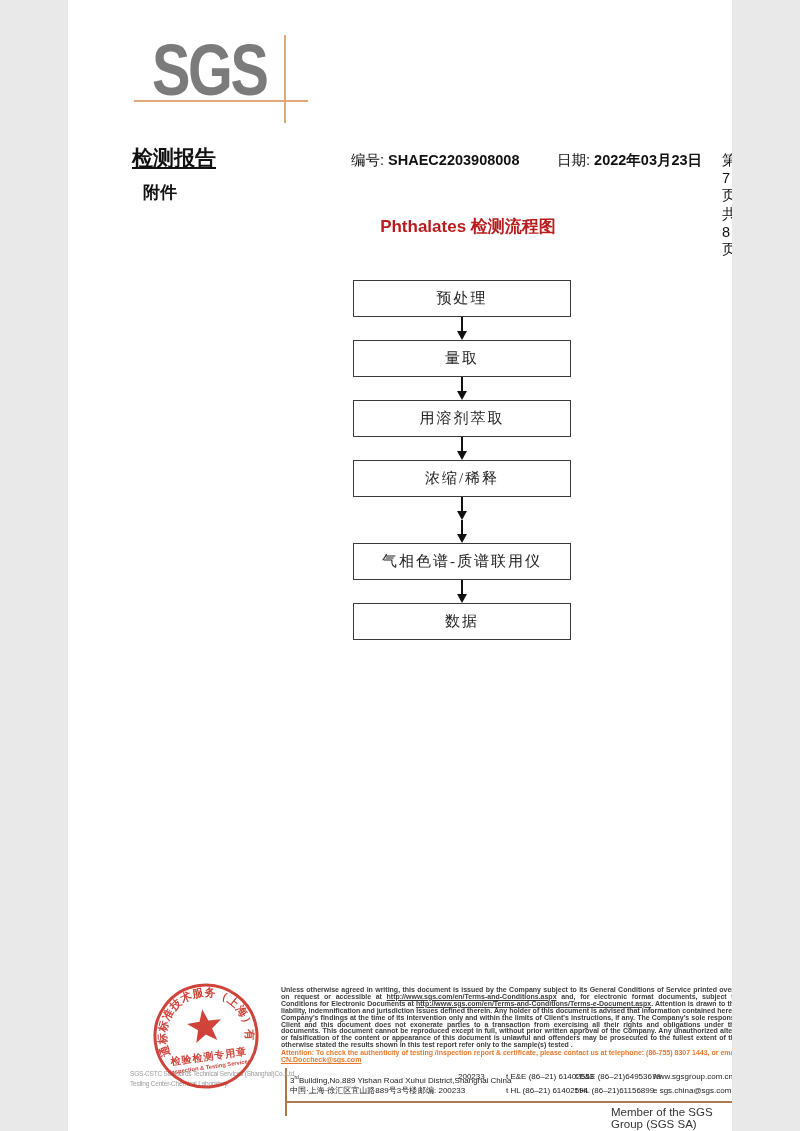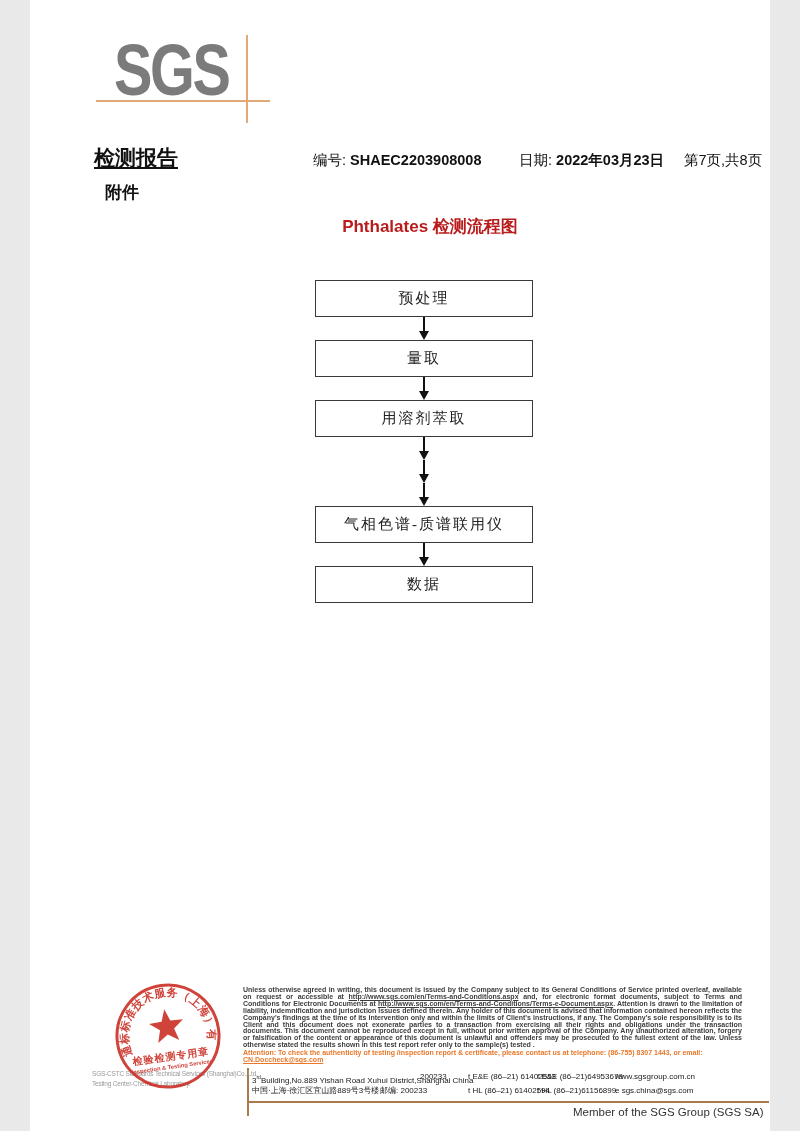--- a/index.html
+++ b/index.html
@@ -1,16 +1,16 @@
 <!DOCTYPE html>
 <html><head>
 <meta charset="utf-8">
 <style>
   html,body{margin:0;padding:0;background:#e9e9e9;}
-  .page{position:relative;width:740px;height:1131px;margin:0 auto;background:#ffffff;
+  .page{position:relative;width:664px;height:1131px;margin:0 auto;background:#ffffff;
         font-family:"Liberation Sans",sans-serif;color:#1a1a1a;overflow:hidden;}
 
   
   .logo-text{position:absolute;left:84px;top:40px;font-size:72px;line-height:60px;
              font-weight:bold;color:#7b7b7b;transform:scaleX(.80);transform-origin:left top;
              letter-spacing:-3px;font-family:"Liberation Sans",sans-serif;}
   .logo-hline{position:absolute;left:66px;top:100px;width:174px;height:2px;background:#e3a878;}
   .logo-vline{position:absolute;left:216px;top:35px;width:2px;height:88px;background:#e3a878;}
 
   
@@ -73,20 +73,21 @@
   <div class="attachment">附件</div>
 
   <div class="flow-title">Phthalates 检测流程图</div>
   <div class="flowchart">
     <div class="flow-box">预处理</div>
     <div class="flow-arrow"></div>
     <div class="flow-box">量取</div>
     <div class="flow-arrow"></div>
     <div class="flow-box">用溶剂萃取</div>
     <div class="flow-arrow"></div>
+    <div class="flow-box">浓缩/稀释</div>
     <div class="flow-arrow"></div>
     <div class="flow-arrow"></div>
     <div class="flow-box">气相色谱-质谱联用仪</div>
     <div class="flow-arrow"></div>
     <div class="flow-box">数据</div>
   </div>
 
   <div class="footer-text">
     <p class="legal"><span>Unless otherwise agreed in writing, this document is issued by the Company subject to its General Conditions of Service printed overleaf, available on request or accessible at </span><span class="u">http://www.sgs.com/en/Terms-and-Conditions.aspx</span><span> and, for electronic format documents, subject to Terms and Conditions for Electronic Documents at </span><span class="u">http://www.sgs.com/en/Terms-and-Conditions/Terms-e-Document.aspx</span><span>. Attention is drawn to the limitation of liability, indemnification and jurisdiction issues defined therein. Any holder of this document is advised that information contained hereon reflects the Company's findings at the time of its intervention only and within the limits of Client's instructions, if any. The Company's sole responsibility is to its Client and this document does not exonerate parties to a transaction from exercising all their rights and obligations under the transaction documents. This document cannot be reproduced except in full, without prior written approval of the Company. Any unauthorized alteration, forgery or falsification of the content or appearance of this document is unlawful and offenders may be prosecuted to the fullest extent of the law. Unless otherwise stated the results shown in this test report refer only to the sample(s) tested .</span></p>
     <p class="attention"><span>Attention: To check the authenticity of testing /inspection report &amp; certificate, please contact us at telephone: (86-755) 8307 1443, or email: </span><span class="u">CN.Doccheck@sgs.com</span></p>

